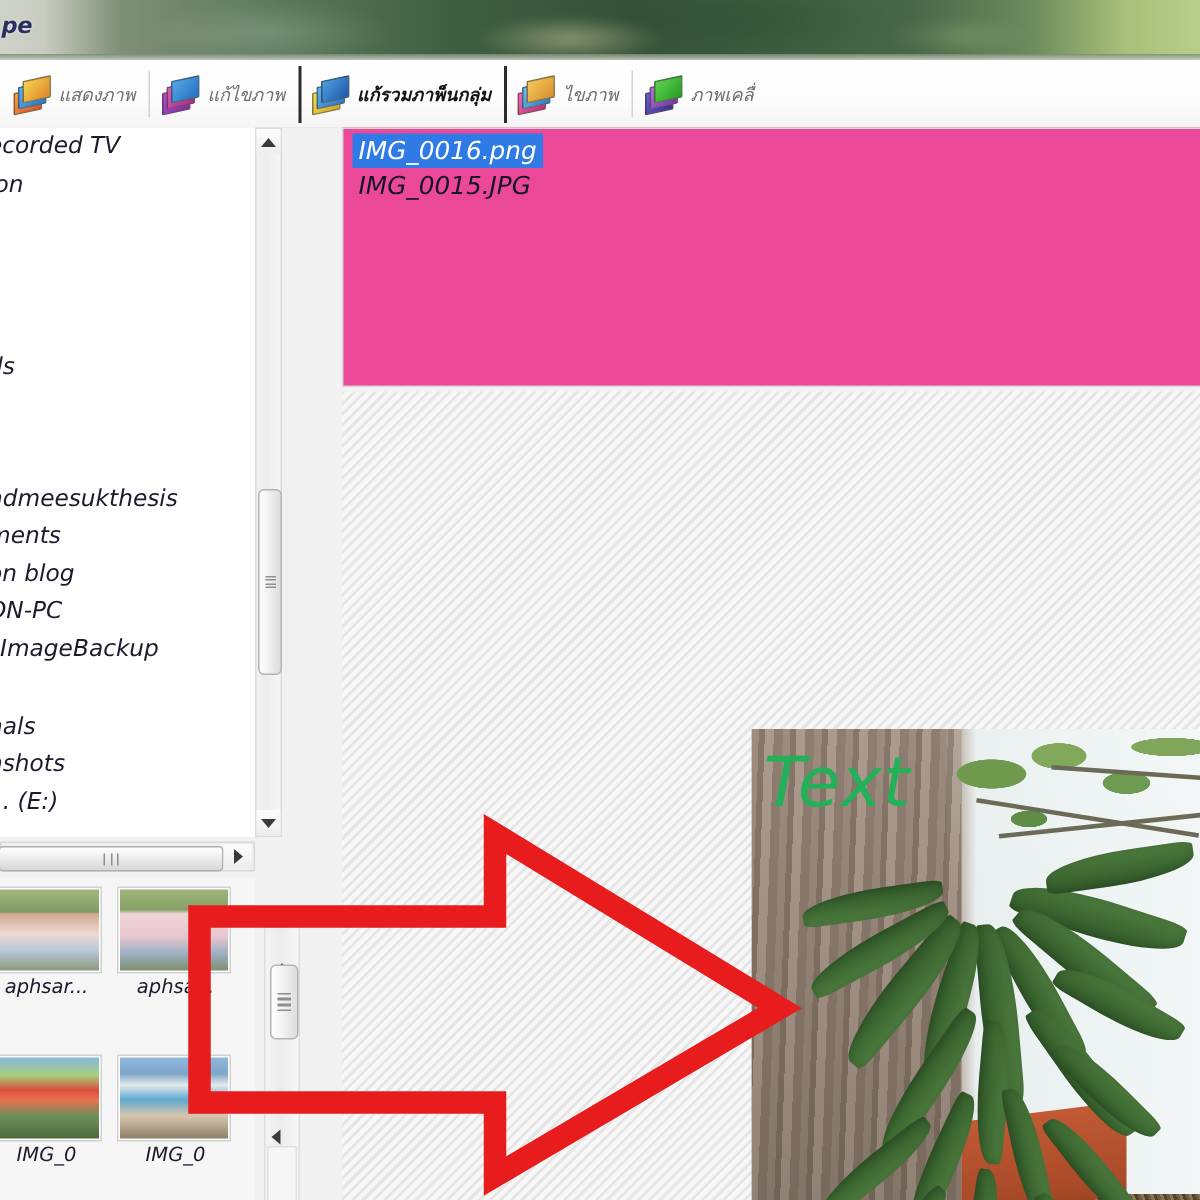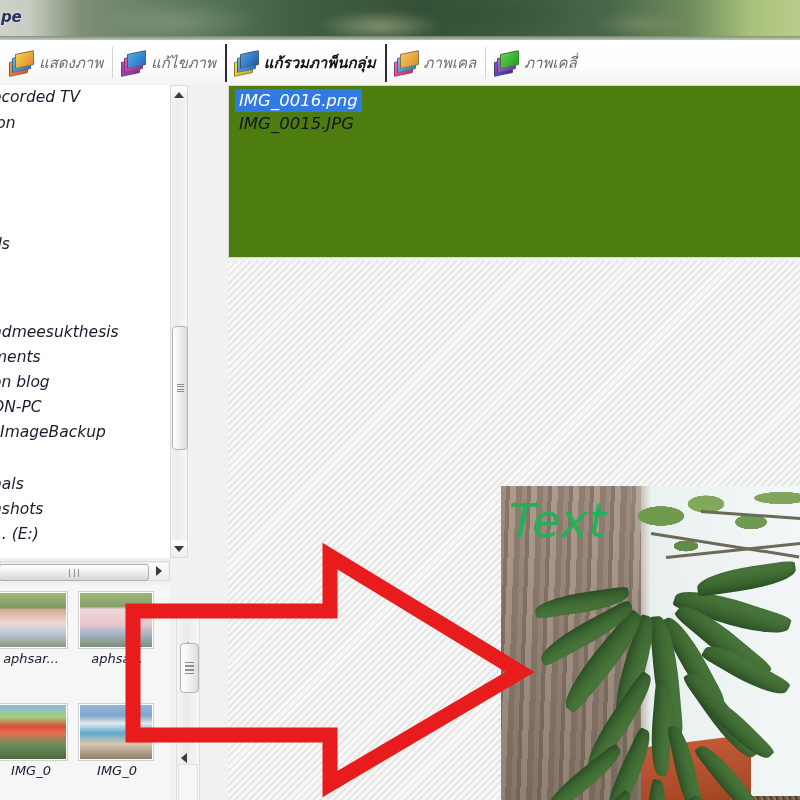--- a/index.html
+++ b/index.html
@@ -59,21 +59,21 @@
     cursor: default;
     white-space: nowrap;
   }
   .tab + .tab::before {
     content: ""; position: absolute; left: 0; top: 6px;
     width: 1px; height: 31px; background: #d2d2d2;
   }
   .tab.active::before, .tab.active + .tab::before {
     width: 2px; background: #2b2b2b; top: 3px; height: 38px;
   }
-  .tab-label { font-size: 15px; color: #6d6d6d; }
+  .tab-label { font-size: 12px; color: #6d6d6d; }
   .tab.active .tab-label { color: #141414; font-weight: bold; }
 
   
   .ticon { position: relative; width: 24px; height: 22px; flex: 0 0 24px; }
   .ticon i {
     position: absolute; display: block; width: 17px; height: 13px;
     border: 1px solid rgba(70,70,70,.55);
     border-radius: 1px;
     transform: skewY(-12deg);
   }
@@ -201,21 +201,21 @@
     display: flex; align-items: center; justify-content: center;
   }
   .mid-track {
     position: absolute; left: 1px; bottom: 0; width: 18px; height: 120px;
     border: 1px solid #e0e0e0; border-bottom: none; background: #f6f6f6;
   }
 
   
   .file-list {
     position: absolute; left: 228px; top: 0; width: 572px; height: 173px;
-    background: #4d7c0f; border: 1px solid #d6d6d6; border-right: none;
+    background: #ec4899; border: 1px solid #d6d6d6; border-right: none;
     box-sizing: border-box; padding: 3px 0 0 6px;
   }
   .file-row {
     font-size: 16.5px; color: #14142a;
     line-height: 23px; height: 23px;
     padding: 0 4px; display: inline-block;
     white-space: nowrap;
   }
   .file-row.selected { background: #2f7ae5; color: #ffffff; }
   .file-row-wrap { display: block; }
@@ -343,21 +343,21 @@
       <span class="tab-label">แก้รวมภาพ็นกลุ่ม</span>
     </div>
 
 
     <div class="tab">
       <span class="ticon">
         <i style="background:linear-gradient(135deg,#ef6aa8,#c62d74);"></i>
         <i style="background:linear-gradient(135deg,#6fc0ee,#2f7ec8);"></i>
         <i style="background:linear-gradient(135deg,#f3c85a,#d9902f);"></i>
       </span>
-      <span class="tab-label">ภาพเคล</span>
+      <span class="tab-label">ไขภาพ</span>
     </div>
 
     <div class="tab">
       <span class="ticon">
         <i style="background:linear-gradient(135deg,#6f5fd0,#3b2f90);"></i>
         <i style="background:linear-gradient(135deg,#b46fd8,#7a2fa8);"></i>
         <i style="background:linear-gradient(135deg,#5fd04a,#26a02a);"></i>
       </span>
       <span class="tab-label">ภาพเคลื่</span>
     </div>

